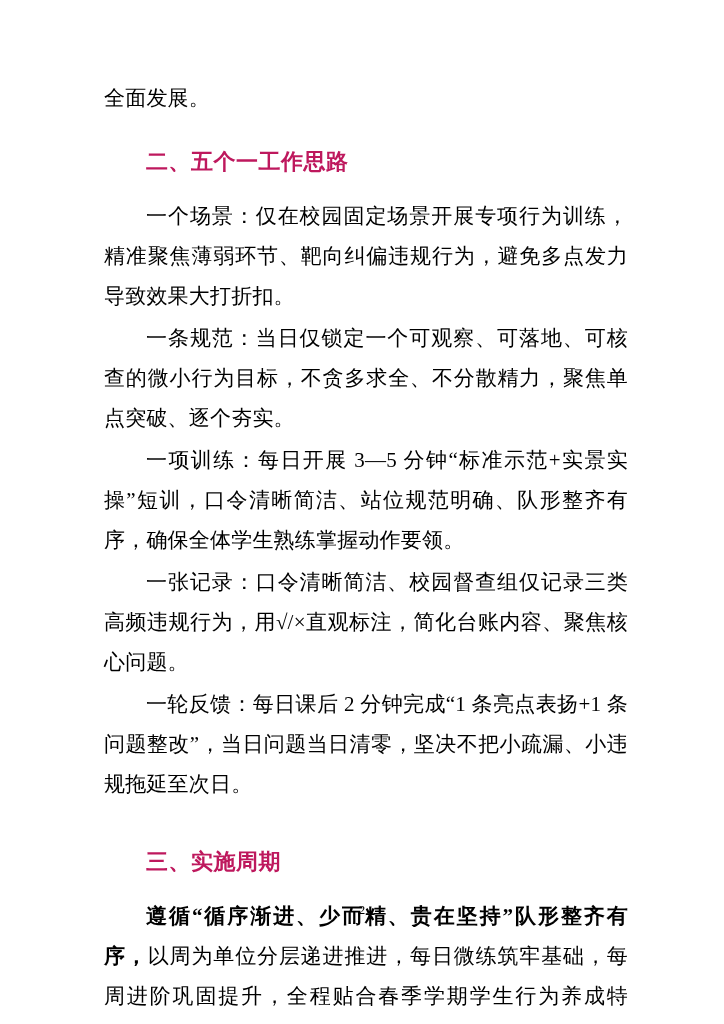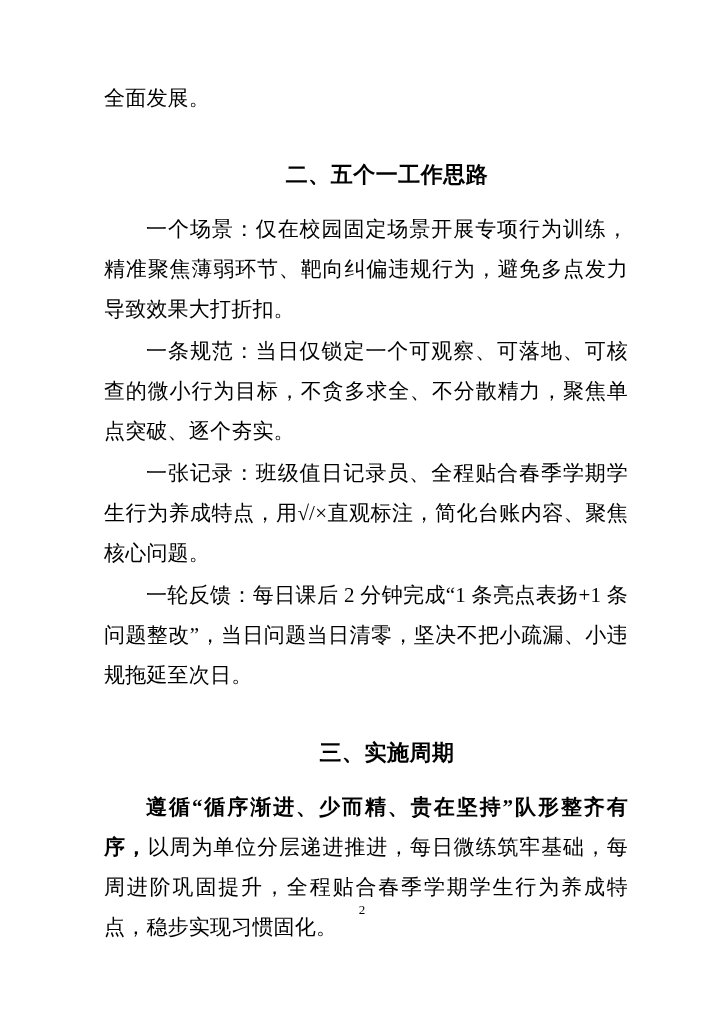--- a/index.html
+++ b/index.html
@@ -26,29 +26,28 @@
     font-size: 21px;
     line-height: 40px;
     text-align: justify;
     margin: 0 0 2px 0;
     letter-spacing: 0.2px;
   }
   .indent {
     text-indent: 42px;
   }
   .heading {
-    color: #000000;
+    color: #be185d;
     font-family: "DejaVu Sans", "Liberation Sans", sans-serif;
     font-weight: bold;
     font-size: 22px;
     line-height: 36px;
     text-indent: 42px;
-    margin: 39px 0 16px 0;
+    margin: 26px 0 16px 0;
     letter-spacing: 0.5px;
-    text-align: center;
   }
   .heading-3 {
     margin-top: 40px;
   }
   .bold-lead {
     font-weight: bold;
   }
   .section-body {
     margin-top: 4px;
   }
@@ -68,21 +67,22 @@
 
 <div class="page">
 
   <p class="para">全面发展。</p>
 
   <h2 class="heading">二、五个一工作思路</h2>
 
   <div class="section-body">
     <p class="para indent">一个场景：仅在校园固定场景开展专项行为训练，精准聚焦薄弱环节、靶向纠偏违规行为，避免多点发力导致效果大打折扣。</p>
     <p class="para indent">一条规范：当日仅锁定一个可观察、可落地、可核查的微小行为目标，不贪多求全、不分散精力，聚焦单点突破、逐个夯实。</p>
-    <p class="para indent">一张记录：班级值日记录员、全程贴合春季学期学生行为养成特点，用√/×直观标注，简化台账内容、聚焦核心问题。</p>
+    <p class="para indent">一项训练：每日开展 3—5 分钟“标准示范+实景实操”短训，口令清晰简洁、站位规范明确、队形整齐有序，确保全体学生熟练掌握动作要领。</p>
+    <p class="para indent">一张记录：口令清晰简洁、校园督查组仅记录三类高频违规行为，用√/×直观标注，简化台账内容、聚焦核心问题。</p>
     <p class="para indent">一轮反馈：每日课后 2 分钟完成“1 条亮点表扬+1 条问题整改”，当日问题当日清零，坚决不把小疏漏、小违规拖延至次日。</p>
   </div>
 
   <h2 class="heading heading-3">三、实施周期</h2>
 
   <p class="para indent"><span class="bold-lead">遵循“循序渐进、少而精、贵在坚持”队形整齐有序，</span><span>以周为单位分层递进推进，每日微练筑牢基础，每周进阶巩固提升，全程贴合春季学期学生行为养成特点，稳步实现习惯固化。</span></p>
 
   <div class="page-number">2</div>
 </div>
 

